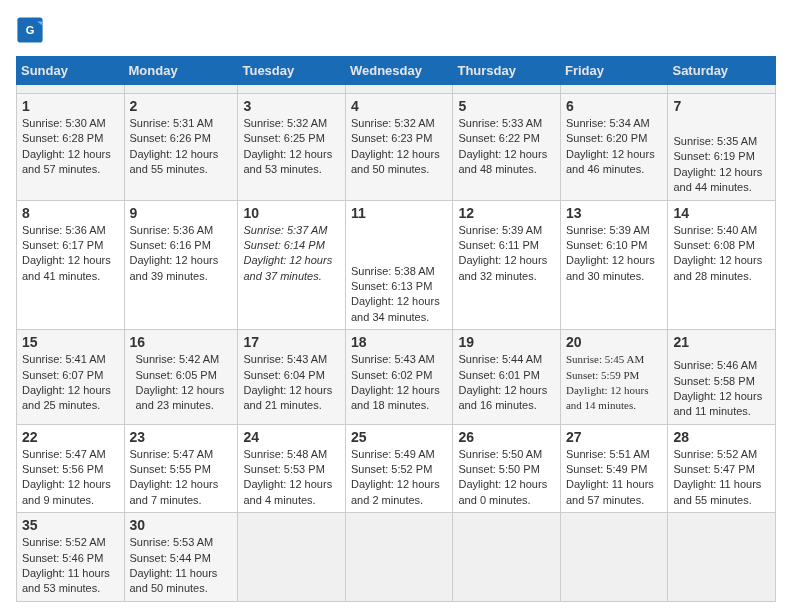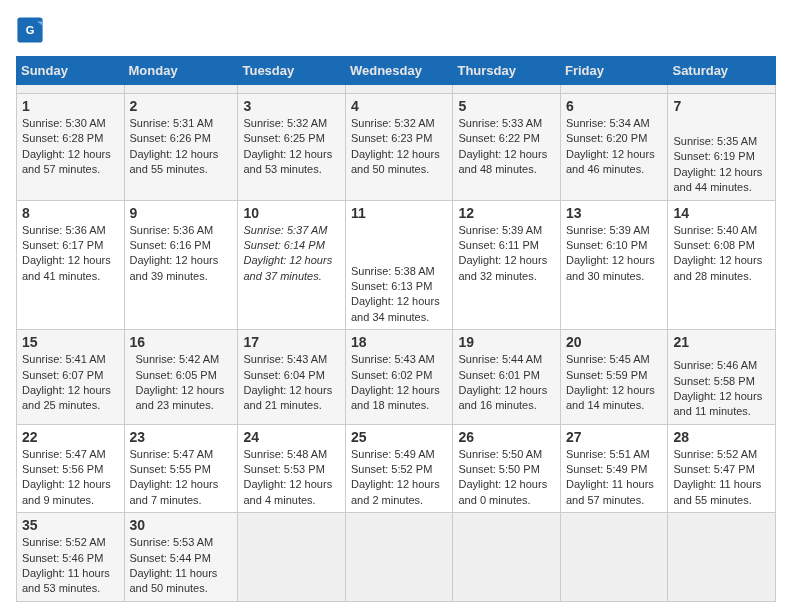--- a/index.html
+++ b/index.html
@@ -264,21 +264,21 @@
         </td>
         <td>
           <span class="day-num">19</span>
           <div class="day-info" style="white-space: pre-line;">Sunrise: 5:44 AM
 Sunset: 6:01 PM
 Daylight: 12 hours
 and 16 minutes.</div>
         </td>
         <td>
           <span class="day-num">20</span>
-          <div class="day-info" style="white-space: pre-line;">Sunrise: 5:45 AM
+          <div class="day-info" style="white-space: pre-line; font-family: Liberation Serif, serif;">Sunrise: 5:45 AM
 Sunset: 5:59 PM
 Daylight: 12 hours
 and 14 minutes.</div>
         </td>
         <td>
           <span class="day-num">21</span>
           <div class="day-info" style="white-space: pre-line; margin-top: 8px;">Sunrise: 5:46 AM
 Sunset: 5:58 PM
 Daylight: 12 hours
 and 11 minutes.</div>

